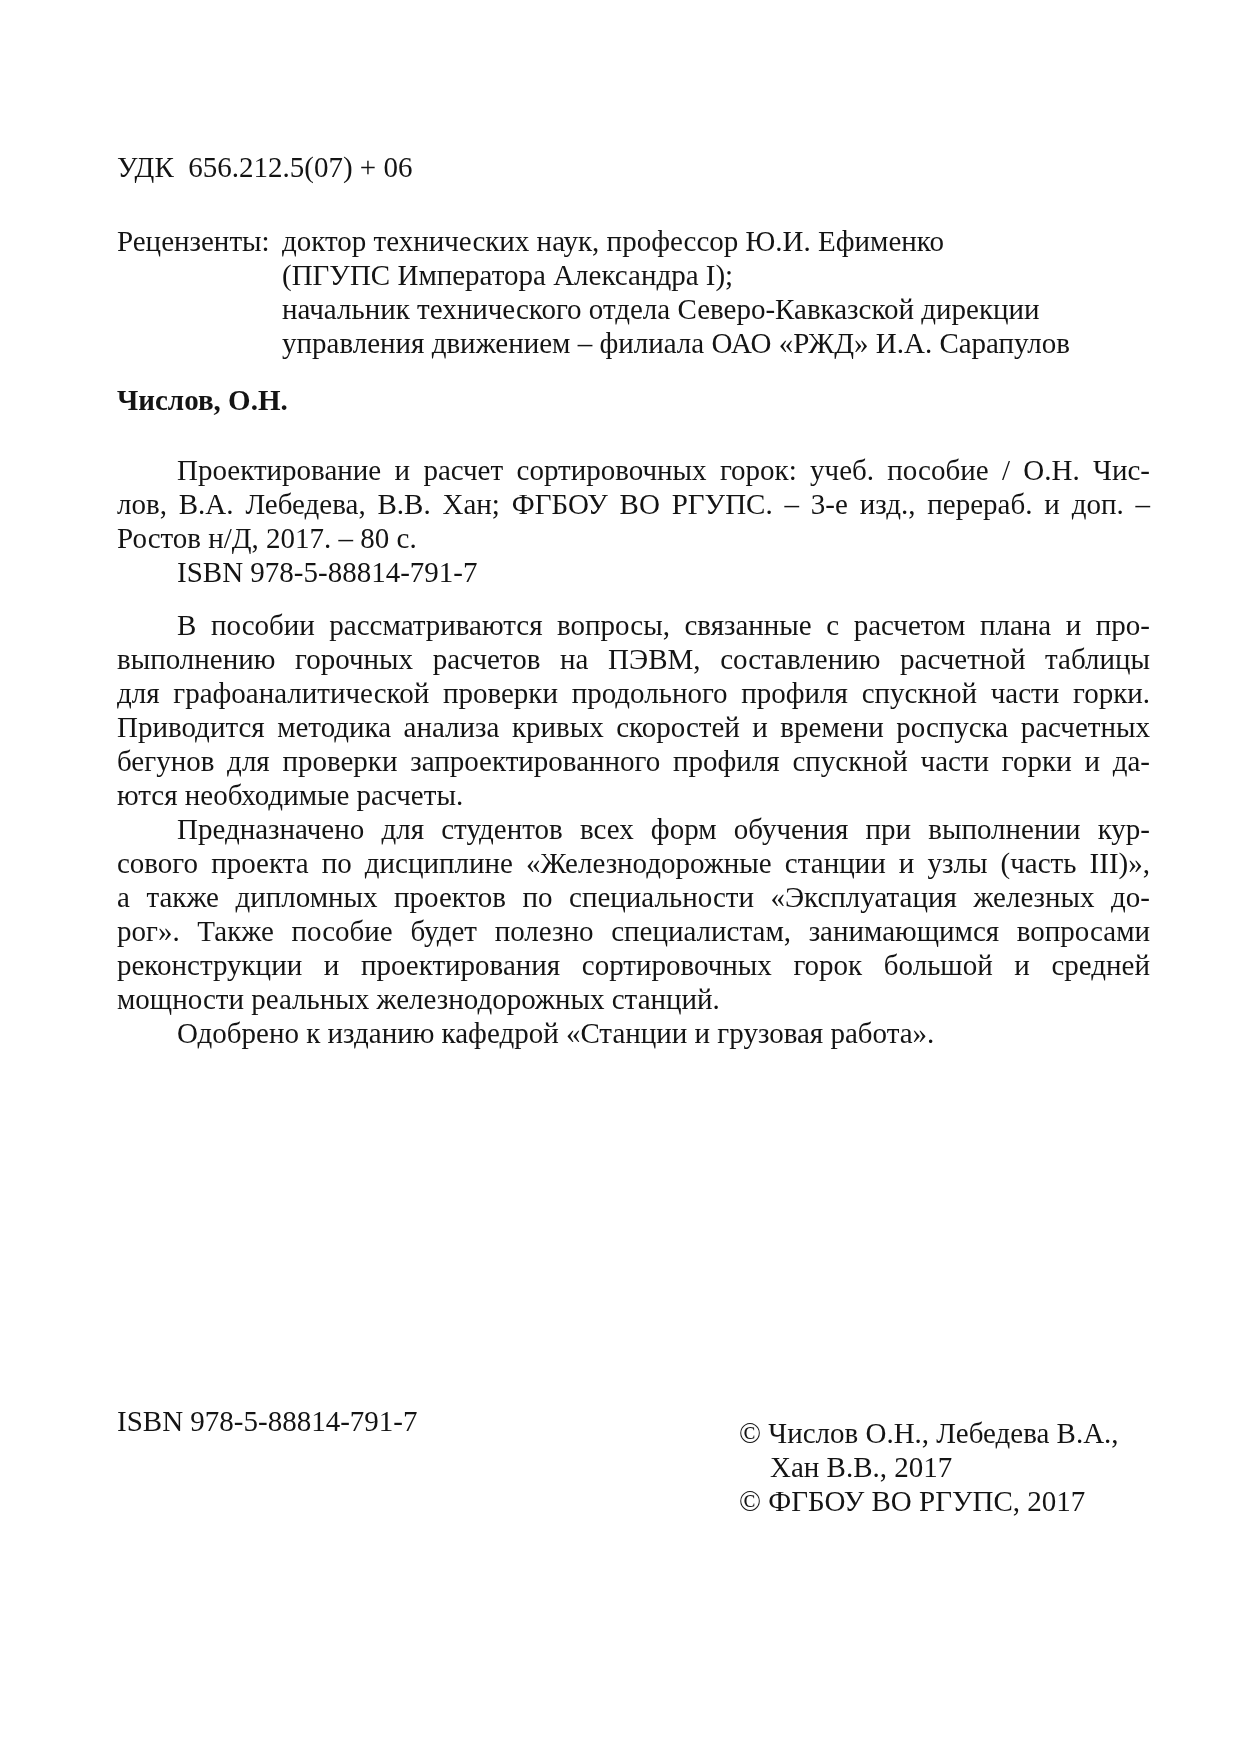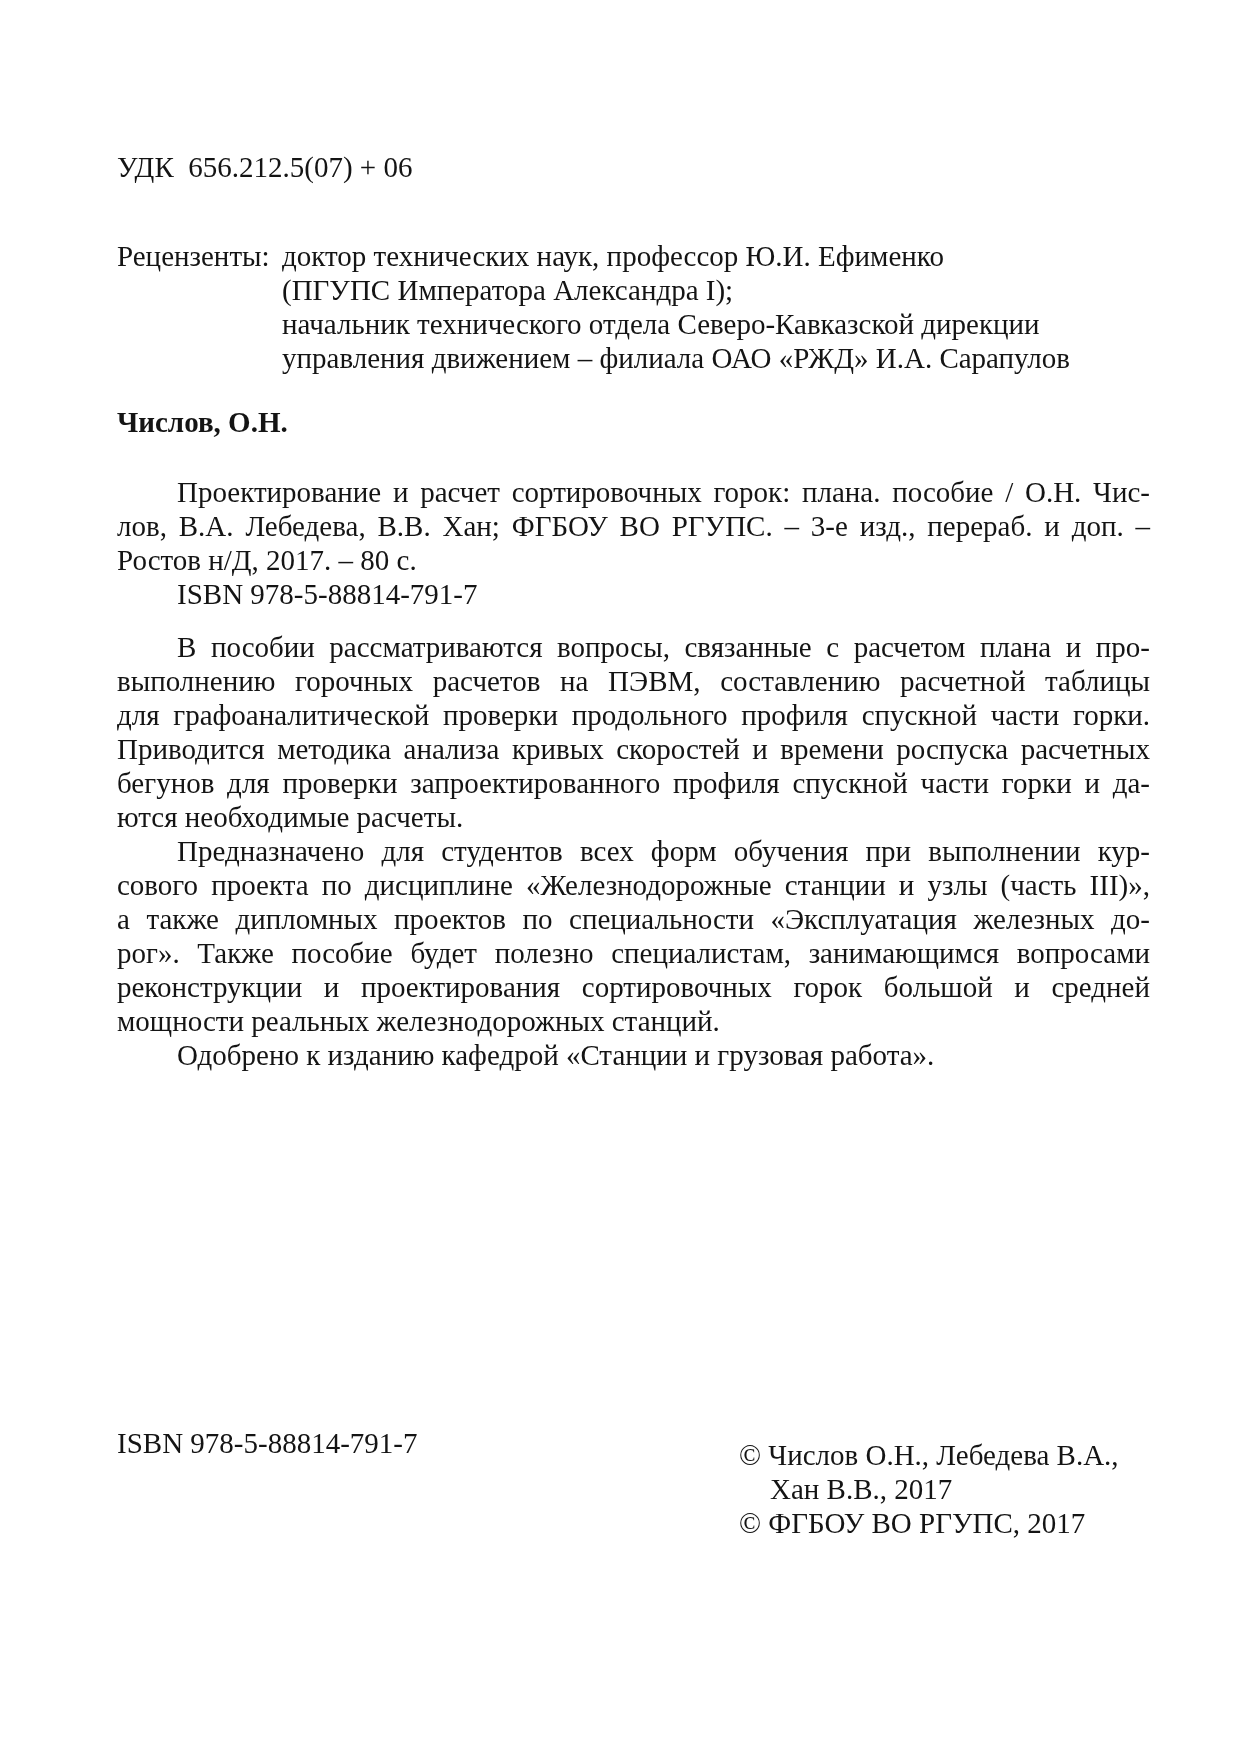--- a/index.html
+++ b/index.html
@@ -24,25 +24,25 @@
   .jline {
     text-align: justify;
     text-align-last: justify;
   }
   .lastline {
     text-align: justify;
     text-align-last: left;
   }
   .indent { text-indent: 60px; }
   .udk { white-space: pre-wrap; }
-  .reviewers { margin-top: 55px; font-family: Liberation Serif, serif; }
+  .reviewers { margin-top: 40px; font-family: Liberation Serif, serif; }
   .rlabel { display: inline-block; width: 165px; }
   .rcont { padding-left: 165px; }
   .author {
-    margin-top: 30px;
+    margin-top: 23px;
     font-weight: bold;
   }
   .bib { margin-top: 36px; }
   .annotation { margin-top: 19px; }
   .footer {
     position: relative;
     margin-top: 354px;
     height: 102px;
   }
   .copyright {
@@ -64,21 +64,21 @@
       <span class="rlabel">Рецензенты:</span><span>доктор технических наук, профессор Ю.И. Ефименко</span>
     </div>
     <div class="line rcont">(ПГУПС Императора Александра I);</div>
     <div class="line rcont">начальник технического отдела Северо-Кавказской дирекции</div>
     <div class="line rcont">управления движением – филиала ОАО «РЖД» И.А. Сарапулов</div>
   </div>
 
   <div class="author line">Числов, О.Н.</div>
 
   <div class="bib">
-    <div class="jline indent">Проектирование и расчет сортировочных горок: плана. пособие / О.Н. Чис-</div>
+    <div class="jline indent">Проектирование и расчет сортировочных горок: учеб. пособие / О.Н. Чис-</div>
     <div class="jline">лов, В.А. Лебедева, В.В. Хан; ФГБОУ ВО РГУПС. – 3-е изд., перераб. и доп. –</div>
     <div class="line">Ростов н/Д, 2017. – 80 с.</div>
     <div class="line indent">ISBN 978-5-88814-791-7</div>
   </div>
 
   <div class="annotation">
     <div class="jline indent">В пособии рассматриваются вопросы, связанные с расчетом плана и про-</div>
     <div class="jline">выполнению горочных расчетов на ПЭВМ, составлению расчетной таблицы</div>
     <div class="jline">для графоаналитической проверки продольного профиля спускной части горки.</div>
     <div class="jline">Приводится методика анализа кривых скоростей и времени роспуска расчетных</div>

